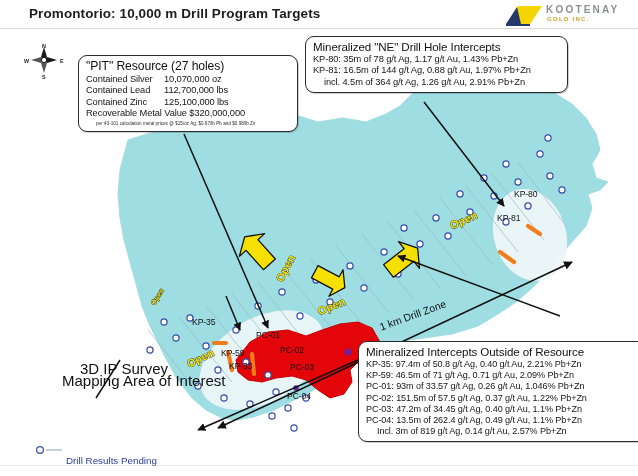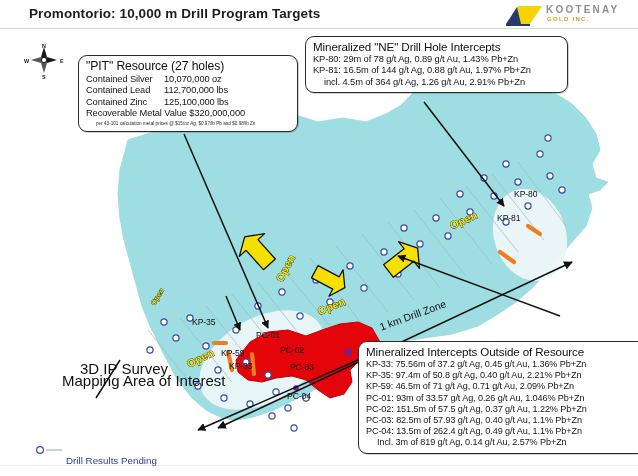--- a/index.html
+++ b/index.html
@@ -272,33 +272,32 @@
     <div class="line row2">
       <span class="k">Contained Zinc</span>
       <span>125,100,000 lbs</span>
     </div>
     <div class="line">Recoverable Metal Value  $320,000,000</div>
     <div class="fine">per 43-101 calculation metal prices @ $15/oz Ag, $0.97/lb Pb and $0.98/lb Zn</div>
   </div>
 
   <div class="callout" id="ne-box">
     <h4>Mineralized "NE" Drill Hole Intercepts</h4>
-    <div class="line">KP-80: 29m of 78 g/t Ag, 0.89 g/t Au, 1.43% Pb+Zn</div>
+    <div class="line">KP-80: 35m of 78 g/t Ag, 1.17 g/t Au, 1.43% Pb+Zn</div>
     <div class="line">KP-81: 16.5m of 144 g/t Ag, 0.88 g/t Au, 1.97% Pb+Zn</div>
     <div class="line ind">incl. 4.5m of 364 g/t Ag, 1.26 g/t Au, 2.91% Pb+Zn</div>
   </div>
 
   <div class="callout" id="out-box">
     <h4>Mineralized Intercepts Outside of Resource</h4>
-    <div class="line">KP-33: 75.56m of 37.2 g/t Ag, 0.45 g/t Au, 1.36% Pb+Zn</div>
     <div class="line">KP-35: 97.4m of 50.8 g/t Ag, 0.40 g/t Au, 2.21% Pb+Zn</div>
     <div class="line">KP-59: 46.5m of 71 g/t Ag, 0.71 g/t Au, 2.09% Pb+Zn</div>
     <div class="line">PC-01: 93m of 33.57 g/t Ag, 0.26 g/t Au, 1.046% Pb+Zn</div>
     <div class="line">PC-02: 151.5m of 57.5 g/t Ag, 0.37 g/t Au, 1.22% Pb+Zn</div>
-    <div class="line">PC-03: 82.5m of 57.93 g/t Ag, 0.40 g/t Au, 1.1% Pb+Zn</div>
+    <div class="line">PC-03: 47.2m of 34.45 g/t Ag, 0.40 g/t Au, 1.1% Pb+Zn</div>
     <div class="line">PC-04: 13.5m of 262.4 g/t Ag, 0.49 g/t Au, 1.1% Pb+Zn</div>
     <div class="line ind">Incl. 3m of 819 g/t Ag, 0.14 g/t Au, 2.57% Pb+Zn</div>
   </div>
 
   <div class="maplabel" style="left:192px;top:317px;">KP-35</div>
   <div class="maplabel" style="left:221px;top:348px;">KP-59</div>
   <div class="maplabel" style="left:229px;top:361px;text-align:center;">KP-33</div>
   <div class="maplabel" style="left:256px;top:330px;">PC-01</div>
   <div class="maplabel" style="left:280px;top:345px;">PC-02</div>
   <div class="maplabel" style="left:290px;top:362px;">PC-03</div>

